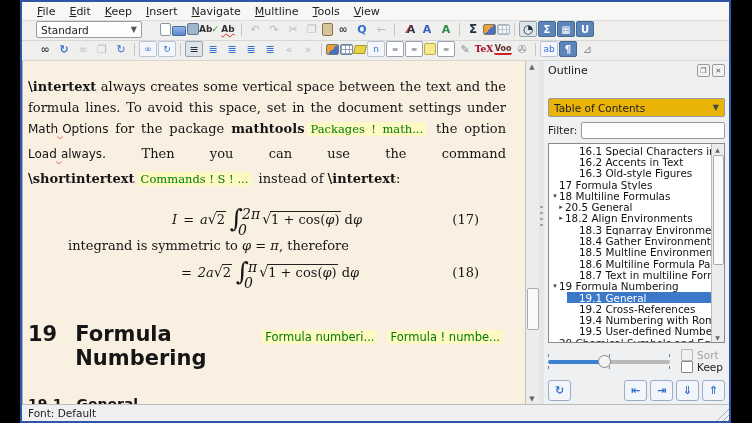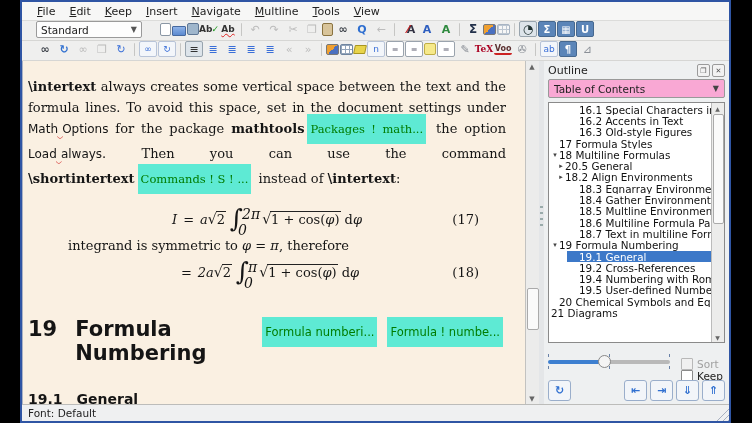--- a/index.html
+++ b/index.html
@@ -53,21 +53,21 @@
   
   .main{flex:1;display:flex;min-height:0;position:relative;}
   .docarea{width:502px;background:#faf0e2;border-left:1px solid #aab3c6;overflow:hidden;position:relative;
     font-family:"DejaVu Serif",serif;color:#151515;}
   .docinner{padding:15px 19px 0 5px;}
   .p{font-size:13px;line-height:21px;text-align:justify;}
   .sg-n{font-family:"DejaVu Serif",serif;}
   .sg-b{font-weight:bold;}
   .sg-i{font-style:italic;}
   .sg-sans{font-family:"DejaVu Sans",sans-serif;font-size:12px;}
-  .sg-chip,.chip{background:#5eead4;color:#007c00;font-size:11.5px;padding:8px 3px;margin:0 3px;white-space:nowrap;}
+  .sg-chip,.chip{background:#fef9c3;color:#007c00;font-size:11.5px;padding:0 3px;margin:13px 3px;white-space:nowrap;}
   .sg-tie{color:#cc1111;font-size:10px;vertical-align:-3px;margin:0 -1px;}
   
   .eqblock{margin-top:12px;}
   .eqrow{position:relative;display:flex;justify-content:center;align-items:center;height:34px;}
   .eq{display:flex;align-items:center;font-size:13px;font-style:italic;}
   .eq .rel{margin:0 6px;font-style:normal;}
   .sqrt{font-style:normal;font-size:14px;margin-right:-1px;}
   .under-root{border-top:1px solid #222;padding:0 1px;font-style:normal;}
   .under-root .it{font-style:italic;}
   .int-wrap{display:flex;margin:0 2px 0 4px;}
@@ -90,44 +90,44 @@
   .vscroll{width:13px;background:#ececeb;border-left:1px solid #c2c2c0;position:relative;}
   .vs-btn{position:absolute;left:0;width:12px;height:11px;font-size:7px;color:#666;display:flex;align-items:center;justify-content:center;}
   .vs-up{top:0;} .vs-dn{bottom:0;}
   .vs-thumb{position:absolute;left:1px;width:10px;background:#fafafa;border:1px solid #aaa;border-radius:2px;}
   .doc-thumb{top:227px;height:40px;}
   .splitter{width:5px;background:#e4e6e8;position:relative;}
   .splitter .dots{position:absolute;top:145px;left:1px;width:3px;height:22px;
     background:repeating-linear-gradient(#9aa 0 2px,transparent 2px 6px);}
   
   .panel{flex:1;display:flex;flex-direction:column;padding:3px 4px 4px 4px;min-width:0;}
-  .panel-head{display:flex;align-items:center;height:13px;margin-bottom:2px;}
+  .panel-head{display:flex;align-items:center;height:13px;margin-bottom:21px;}
   .panel-title{font-size:11px;color:#222;}
   .panel-btns{margin-left:auto;display:flex;gap:2px;}
   .pbtn{width:11px;height:11px;border:1px solid #9a9a9a;border-radius:2px;background:#f2f2f2;
     font-size:7px;color:#555;display:flex;align-items:center;justify-content:center;}
-  .panel-combo{height:17px;border:1px solid #999;border-radius:2px;background:#f9a8d4;
+  .panel-combo{height:17px;border:1px solid #999;border-radius:2px;background:#eab308;
     display:flex;align-items:center;font-size:10.5px;color:#222;padding:0 5px;}
   .panel-combo .arrow{margin-left:auto;font-size:8px;color:#444;}
   .filter-row{display:flex;align-items:center;margin-top:4px;height:18px;}
   .filter-label{font-size:10.5px;color:#222;margin-right:4px;}
   .filter-input{flex:1;height:15px;border:1px solid #999;border-radius:2px;background:#fff;font-size:10px;padding:0 3px;}
   .tree{flex:1;margin-top:4px;border:1px solid #8a8a8a;background:#fff;position:relative;overflow:hidden;}
   .tree-rows{position:absolute;left:0;top:1px;right:12px;}
   .tree-row{height:11.3px;display:flex;align-items:center;font-size:10.4px;color:#111;white-space:nowrap;overflow:hidden;}
   .tree-row .arr{width:8px;font-size:7px;color:#444;text-align:center;flex:0 0 auto;}
   .tree-row.d1{padding-left:2px;}
   .tree-row.d2{padding-left:22px;}
   .tree-row.d2a{padding-left:8px;}
   .tree-row.sel{background:linear-gradient(to right,#fff 18px,#3c78c8 18px);color:#fff;}
   .tree-scroll{position:absolute;right:0;top:0;bottom:0;width:12px;background:#ececeb;border-left:1px solid #bbb;}
   .ts-btn{position:absolute;left:0;width:11px;height:10px;font-size:6px;color:#666;display:flex;align-items:center;justify-content:center;}
   .ts-up{top:0;} .ts-dn{bottom:0;}
   .ts-thumb{position:absolute;left:1px;width:9px;top:11px;height:108px;background:#fafafa;border:1px solid #aaa;border-radius:2px;}
-  .slider-row{display:flex;margin-top:5px;height:26px;flex-direction:column;}
+  .slider-row{display:flex;margin-top:5px;height:26px;}
   .slider{position:relative;width:122px;margin-top:9px;}
   .sl-track{position:absolute;left:0;right:0;top:3px;height:4px;border-radius:2px;
     background:linear-gradient(to right,#3d7fd0 0 45%,#b9b9b9 45% 100%);}
   .sl-handle{position:absolute;left:45%;top:-2px;width:11px;height:11px;margin-left:-5px;border-radius:50%;
     background:#f4f4f4;border:1px solid #888;}
   .sl-tick{position:absolute;width:1px;height:3px;background:#6a82a8;}
   .checks{margin-left:auto;display:flex;flex-direction:column;justify-content:space-between;padding:1px 2px 1px 0;}
   .check{display:flex;align-items:center;font-size:10.5px;color:#222;gap:4px;}
   .check .box{width:10px;height:10px;border:1px solid #8a8a8a;background:#fff;border-radius:1px;}
   .check.dis{color:#a0a0a0;}
@@ -325,20 +325,24 @@
           <span class="panel-title">Outline</span>
           <span class="panel-btns">
             <span class="pbtn">❐</span>
             <span class="pbtn">✕</span>
           </span>
         </div>
         <div class="panel-combo">
           <span>Table of Contents</span>
           <span class="arrow">▼</span>
         </div>
+        <div class="filter-row">
+          <span class="filter-label">Filter:</span>
+          <input class="filter-input" value="" style="">
+        </div>
         <div class="tree">
           <div class="tree-rows">
 
           <div class="tree-row d2">
                 <span class="arr"></span>
                 <span class="lbl">16.1 Special Characters in Math...</span>
               </div>
               <div class="tree-row d2">
                 <span class="arr"></span>
                 <span class="lbl">16.2 Accents in Text</span>

